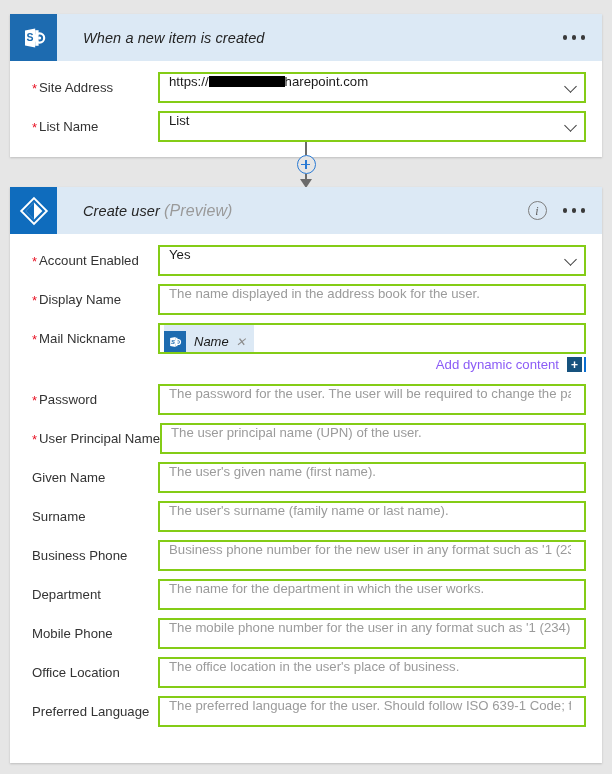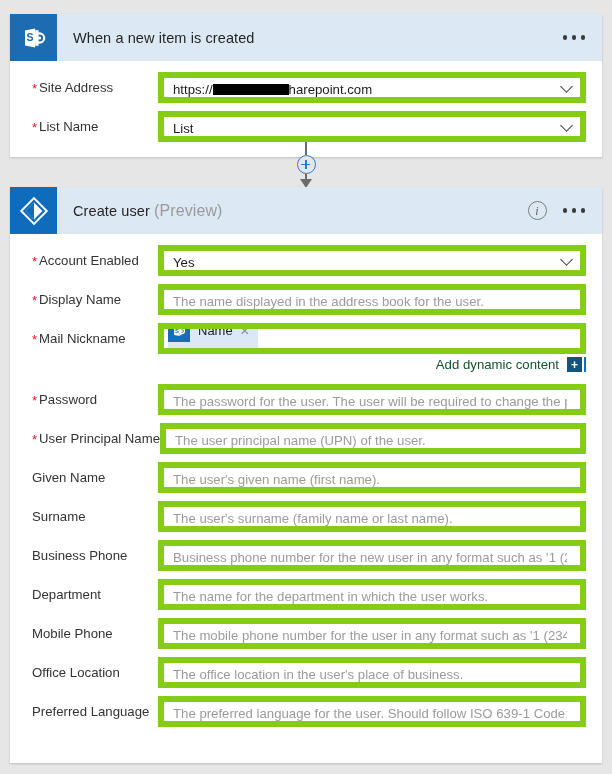--- a/index.html
+++ b/index.html
@@ -38,25 +38,26 @@
     flex: 0 0 47px;
     background: #1e73be;
     display: flex;
     align-items: center;
     justify-content: center;
   }
   .card-icon.sp  { background: #1d6bb0; }
   .card-icon.aad { background: #0f6cbd; }
   .card-title {
     flex: 1 1 auto;
-    padding-left: 16px;
+    padding-left: 26px;
     font-size: 14.5px;
     color: #252525;
     letter-spacing: .1px;
     white-space: nowrap;
+    font-style: italic;
   }
   .card-title .preview {
     color: #9a9a9a;
     font-size: 16px;
   }
   .hdr-actions {
     display: flex;
     align-items: center;
     gap: 14px;
     padding-right: 15px;
@@ -109,24 +110,24 @@
     font-size: 13px;
     margin-right: 2px;
     line-height: 1;
     position: relative;
     top: 1px;
   }
   .field {
     flex: 1 1 auto;
     position: relative;
     height: 31px;
-    border: 6px solid #84cc16;
+    border: 2px solid #84cc16;
     background: #ffffff;
     display: flex;
-    align-items: flex-end;
+    align-items: flex-start;
     padding: 0 28px 0 9px;
     overflow: hidden;
   }
   .field.plain { padding-right: 13px; }
   .field .val {
     font-size: 13.2px;
     color: #1b1b1b;
     white-space: nowrap;
     overflow: hidden;
   }
@@ -155,20 +156,21 @@
     margin: 0 0px;
   }
 
   
   .token {
     display: inline-flex;
     align-items: center;
     height: 34px;
     background: #dce9f5;
     margin-left: -1px;
+    font-style: italic;
   }
   .token-icon {
     width: 22px; height: 22px;
     background: #1d6bb0;
     display: flex; align-items: center; justify-content: center;
     flex: 0 0 22px;
   }
   .token-label {
     font-size: 13px;
     color: #1b1b1b;
@@ -185,21 +187,21 @@
   
   .adc-row {
     display: flex;
     justify-content: flex-end;
     align-items: center;
     padding: 2px 16px 4px 0;
     margin-bottom: 6px;
   }
   .adc-link {
     font-size: 13.2px;
-    color: #14532d;
+    color: #8b5cf6;
     white-space: nowrap;
   }
   .adc-plus {
     display: inline-flex;
     align-items: center;
     justify-content: center;
     width: 15px; height: 15px;
     background: #16527e;
     color: #ffffff;
     font-size: 12px;

